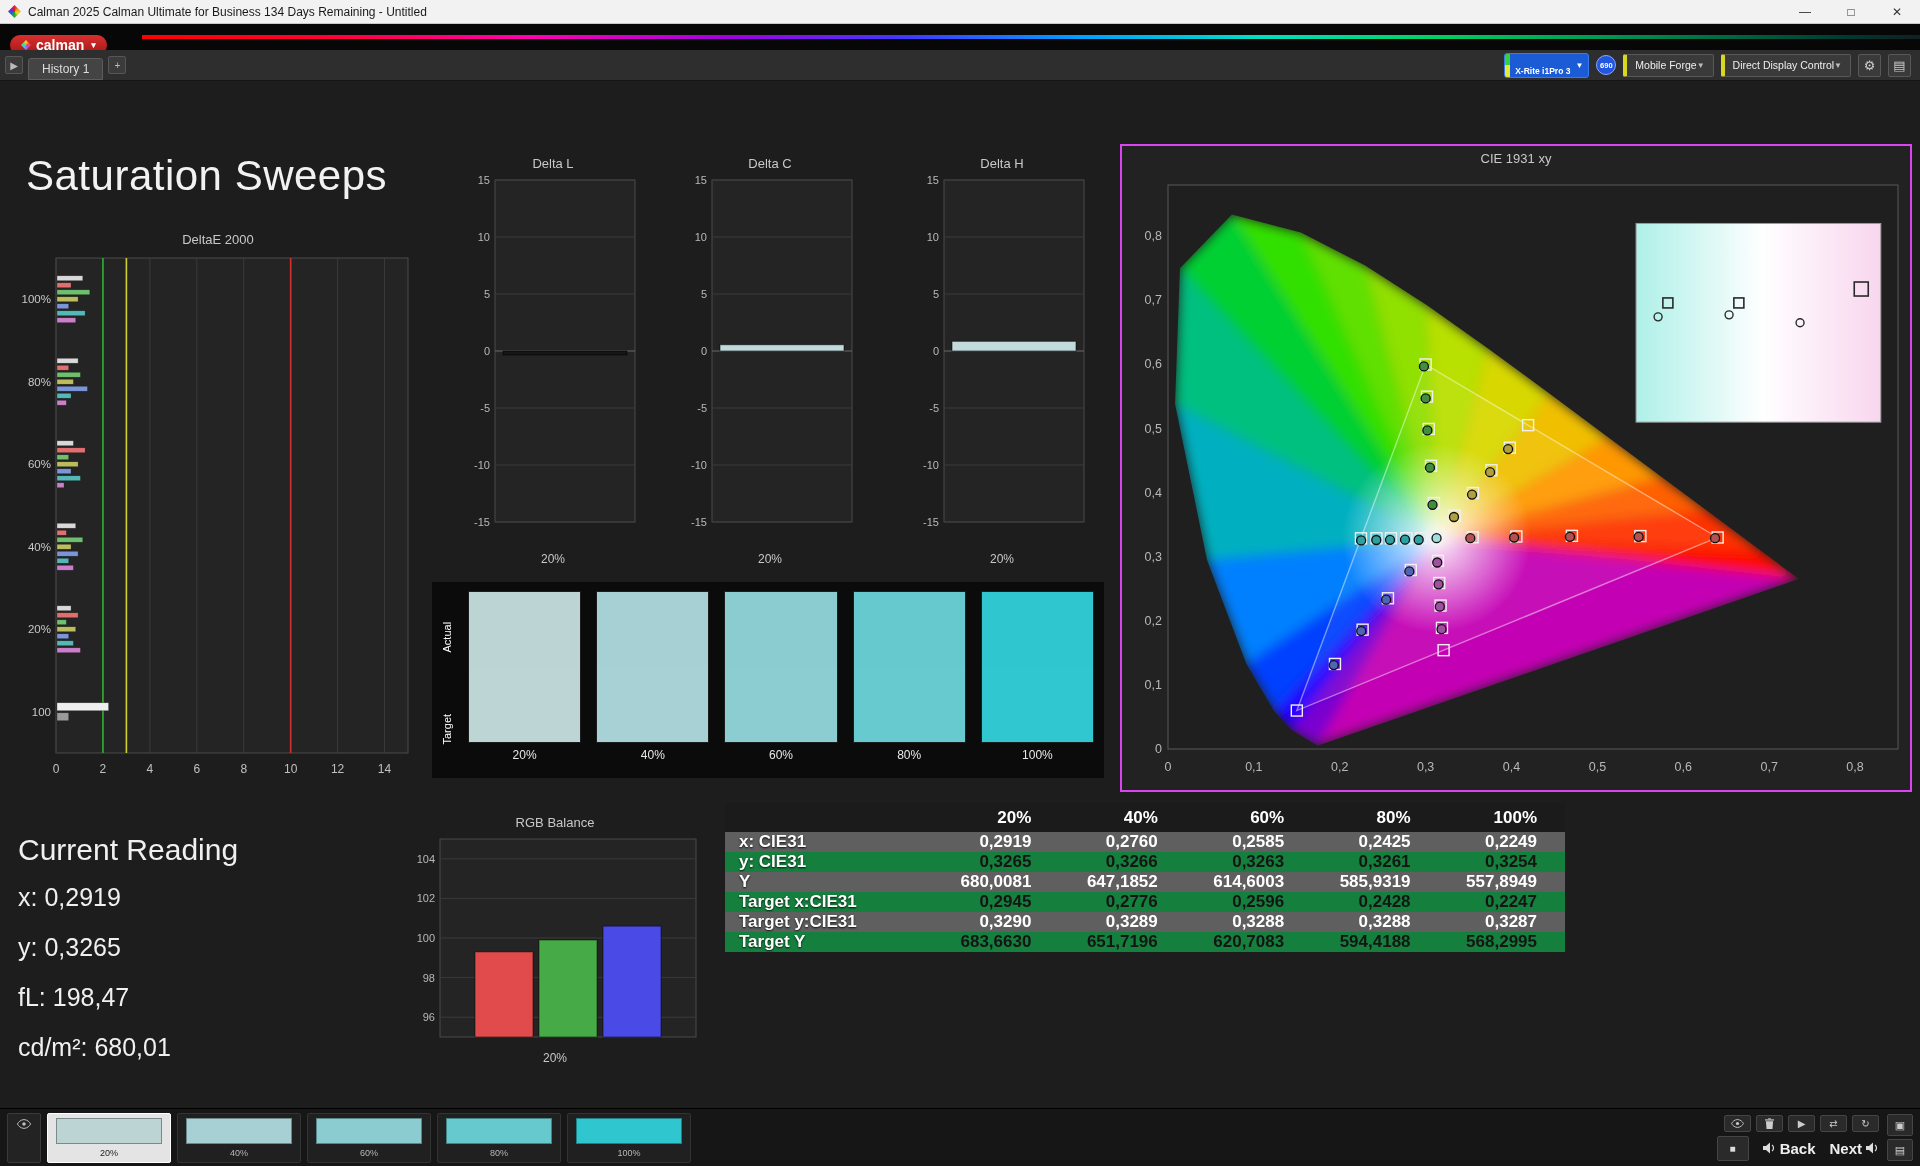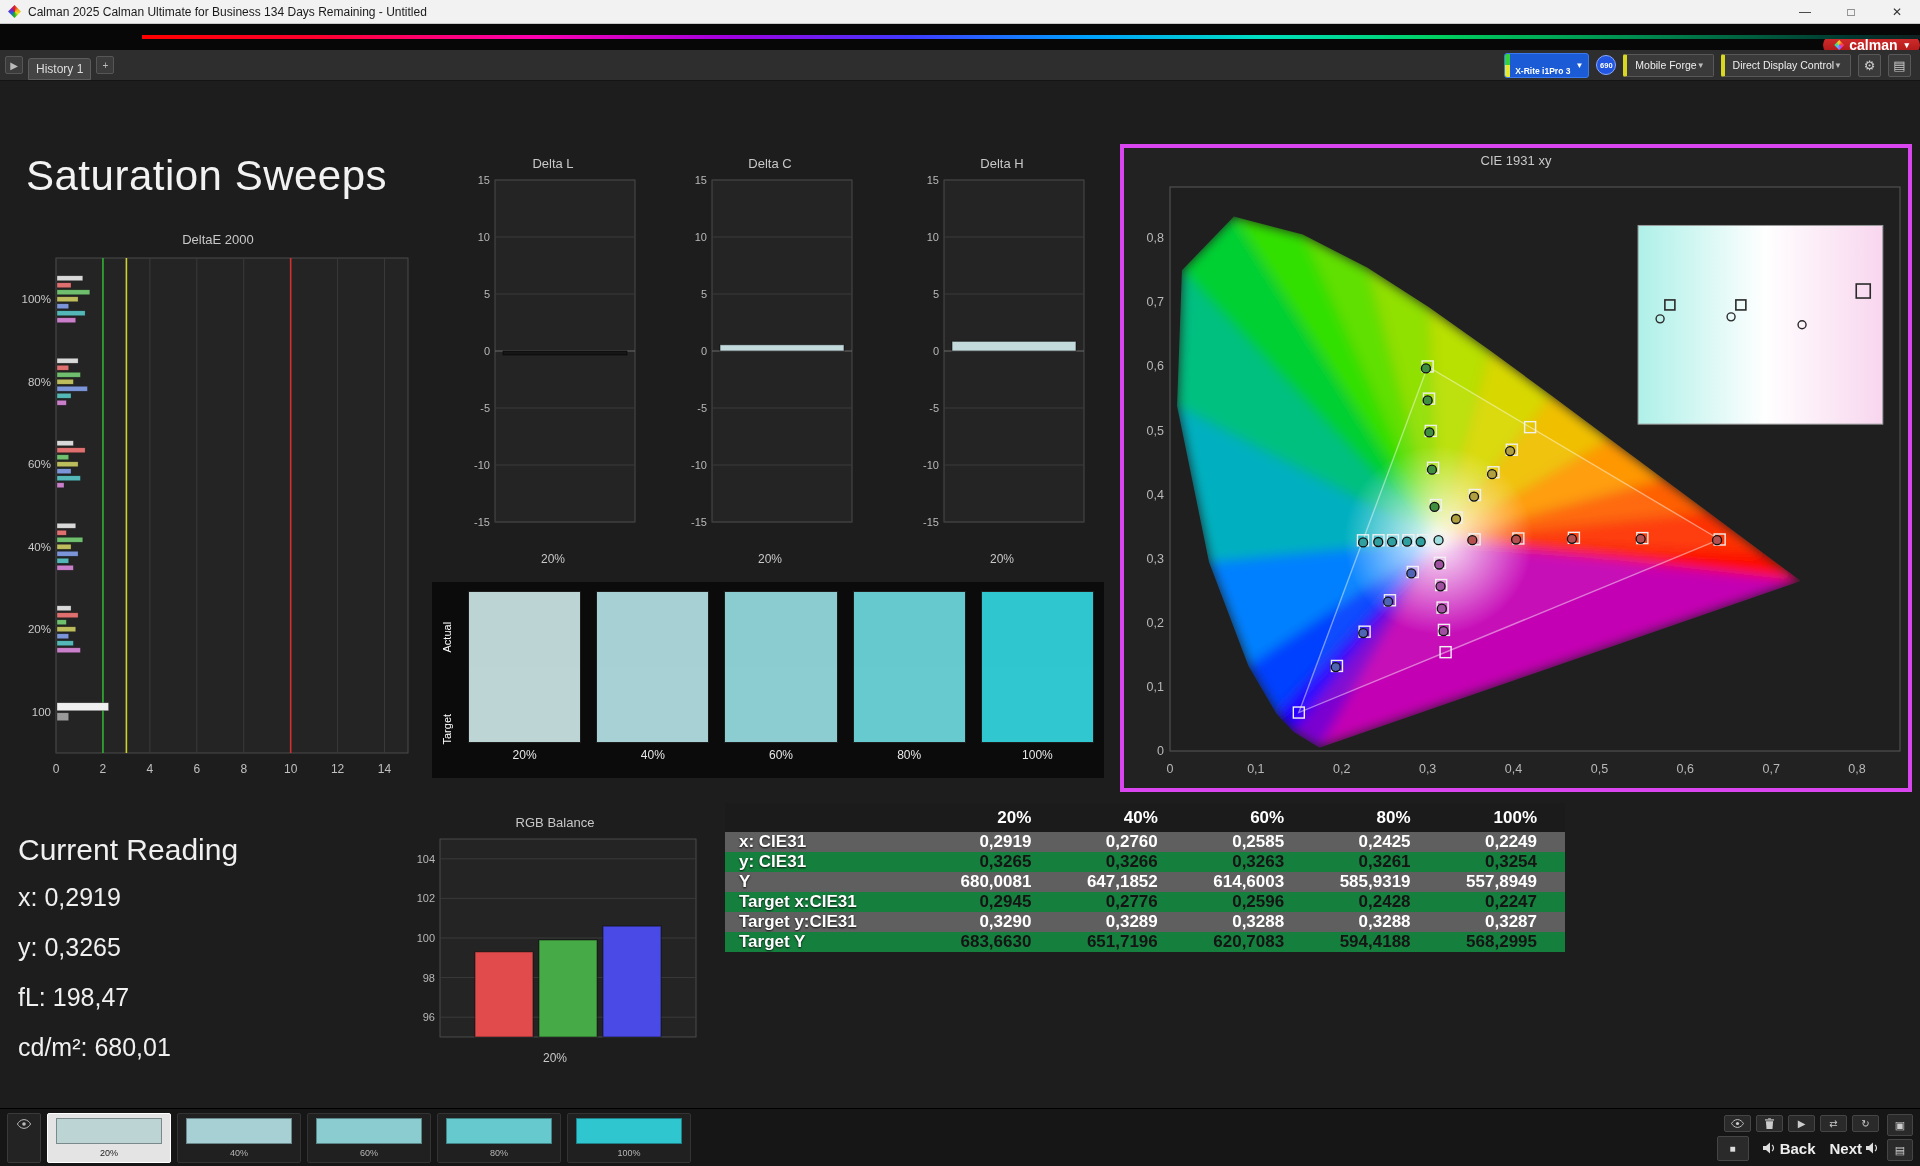--- a/index.html
+++ b/index.html
@@ -13,38 +13,38 @@
   .tb-icon { width:13px; height:13px; margin-right:7px;
              background:conic-gradient(#e02020,#f0a020,#e8e020,#20b020,#2060e0,#8020c0,#e02020);
              clip-path:polygon(50% 0,100% 50%,50% 100%,0 50%); }
   .tb-title { font-size:12px; color:#1a1a1a; }
   .tb-btns { margin-left:auto; display:flex; height:100%; }
   .tb-btn { width:46px; height:100%; display:flex; align-items:center; justify-content:center;
             font-size:12px; color:#333; cursor:default; }
 
   
   .logobar { position:absolute; top:24px; left:0; right:0; height:42px; background:#070707;
-             display:flex; align-items:center; padding-left:10px;justify-content:flex-end; }
+             display:flex; align-items:center; padding-left:10px; }
   .logo-pill { display:flex; align-items:center; gap:5px; height:20px; padding:0 11px;
                border-radius:11px; background:linear-gradient(#d83030,#a81414);
                color:#fff; font-size:14px; font-weight:bold; }
   .logo-diamond { width:10px; height:10px;
              background:conic-gradient(#ffd020,#ff4040,#c040ff,#40c0ff,#40e080,#ffd020);
              clip-path:polygon(50% 0,100% 50%,50% 100%,0 50%); }
   .logo-dd { font-size:9px; margin-left:2px; }
   .rainbow { position:absolute; left:142px; right:0; top:11px; height:4px;
              background:linear-gradient(90deg,#ff0000 0%,#ff0030 10%,#ff00b0 22%,#a000e0 33%,
                         #4038ff 43%,#00a0ff 53%,#00e0c0 63%,#00d060 73%,#008c50 84%,#003830 96%,#102020 100%); }
 
   
   .toolbar { position:absolute; top:50px; left:0; right:0; height:31px; background:#2e2e2e;
              border-bottom:1px solid #141414; display:flex; align-items:center; padding:0 5px; gap:5px; }
   .tbtn-sm { width:18px; height:18px; background:#3b3b3b; border:1px solid #565656; border-radius:2px;
              color:#bbb; font-size:10px; display:flex; align-items:center; justify-content:center; }
-  .history-tab { height:22px; padding:0 7px; background:#444; border:1px solid #5c5c5c;
+  .history-tab { height:22px; padding:0 13px; background:#444; border:1px solid #5c5c5c;
                  border-radius:3px 3px 0 0; color:#ddd; font-size:12px;
                  display:flex; align-items:center; align-self:flex-end; }
   .tb-right { margin-left:auto; display:flex; align-items:center; gap:7px; padding-right:4px; }
   .meter-btn { display:flex; align-items:stretch; height:25px; background:#1b5cd6; border:1px solid #3a7af0;
                border-radius:3px; color:#fff; overflow:hidden; }
   .meter-stripes { width:5px; display:flex; flex-direction:column; }
   .meter-stripes span:first-child { flex:1; background:#38d038; }
   .meter-stripes span:last-child { flex:1; background:#e8e830; }
   .meter-text { padding:12px 5px; font-size:8.5px; line-height:1.25; font-weight:bold; white-space:nowrap; }
   .meter-dd { align-self:center; font-size:8px; padding-right:5px; }
@@ -73,21 +73,21 @@
   .strip-labels { width:18px; display:flex; flex-direction:column; color:#fff; font-size:11px; }
   .strip-labels span { flex:1; writing-mode:vertical-rl; transform:rotate(180deg);
                        display:flex; align-items:center; justify-content:center; }
   .swatch-row { flex:1; display:flex; gap:15px; }
   .swatch-col { flex:1; display:flex; flex-direction:column; }
   .swatch-box { height:152px; display:flex; flex-direction:column; border:1px solid #1d1d1d; }
   .swatch-box div { flex:1; }
   .swatch-label { text-align:center; color:#e8e8e8; font-size:12px; margin-top:5px; }
 
   .cie-panel { position:absolute; left:1120px; top:144px; width:792px; height:648px;
-               border:4px solid #d946ef; background:#222; padding-top:5px; }
+               border:2px solid #d946ef; background:#222; padding-top:5px; }
 
   .current-reading { position:absolute; left:18px; top:833px; color:#f0f0f0; }
   .cr-title { font-size:30px; margin-bottom:16px; }
   .cr-line { font-size:25px; margin-bottom:21px; }
 
   .rgb-block { position:absolute; left:406px; top:815px; width:298px; }
 
   .table-wrap { position:absolute; left:725px; top:803px; width:840px; }
   table { width:100%; border-collapse:collapse; table-layout:fixed; }
   th,td { font-size:17px; font-weight:bold; height:16px; padding-right:28px; text-align:right;

